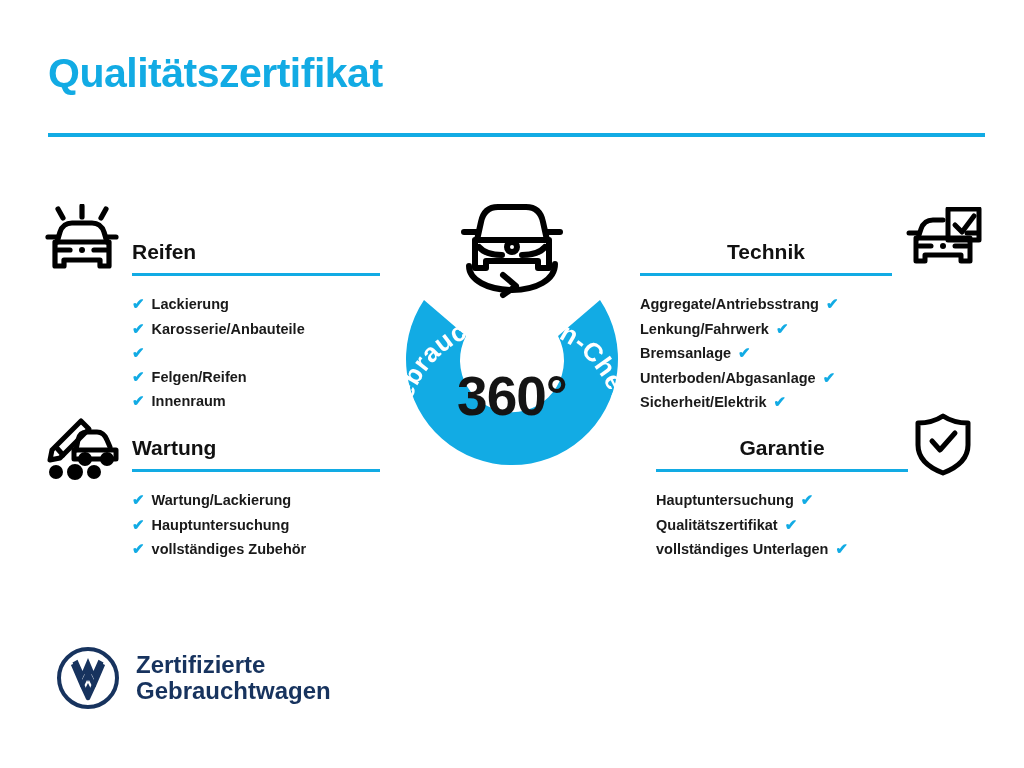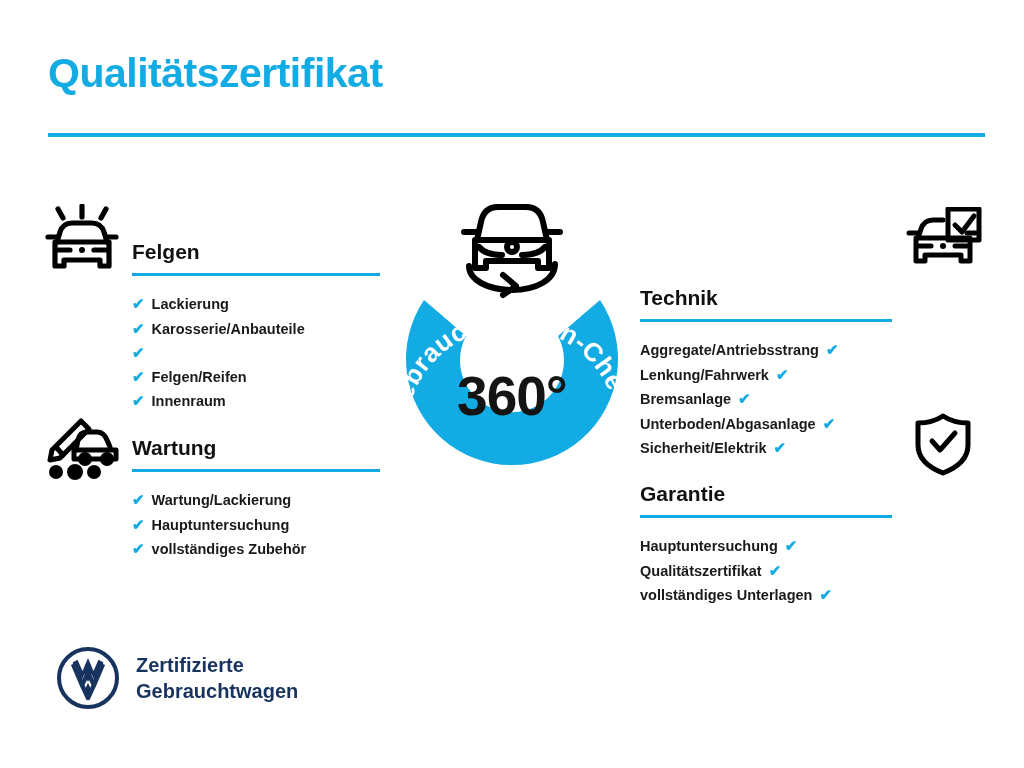--- a/index.html
+++ b/index.html
@@ -79,30 +79,30 @@
     font-size: 15px;
     font-weight: bold;
   }
 
   
   .side-left .section-head { text-align: left; }
   .side-left .item { justify-content: flex-start; }
   .side-left .check { margin-right: 7px; }
 
   
-  .side-right .section-head { text-align: left; margin-top: 46px; }
+  .side-right .section-head { text-align: center; }
   .side-right .section-underline { left: auto; right: 0; }
   .side-right .item { justify-content: flex-start; }
   .side-right .check { margin-left: 7px; }
 
   
   #section-optik    { left: 132px; top: 238px; width: 248px; }
   #section-wartung  { left: 132px; top: 434px; width: 248px; }
   #section-technik  { left: 640px; top: 238px; width: 252px; }
-  #section-garantie { left: 640px; top: 434px; width: 252px; }
+  #section-garantie { left: 656px; top: 434px; width: 252px; }
 
   
   .sec-icon {
     position: absolute;
     color: #000000;
   }
   #icon-optik    { left: 44px;  top: 204px; }
   #icon-wartung  { left: 44px;  top: 414px; }
   #icon-technik  { left: 906px; top: 207px; }
   #icon-garantie { left: 912px; top: 412px; }
@@ -143,21 +143,21 @@
     position: absolute;
     left: 56px;
     top: 646px;
     display: flex;
     align-items: center;
   }
   #vw-mark { width: 64px; height: 64px; }
   #footer-text {
     margin-left: 16px;
     color: #17335e;
-    font-size: 20px;
+    font-size: 24px;
     font-weight: bold;
     line-height: 26px;
     white-space: nowrap;
   }
 </style>
 </head>
 <body>
 
 <div id="page-title">Qualitätszertifikat</div>
 <div id="header-rule"></div>
@@ -207,21 +207,21 @@
 
 <div class="sec-icon" id="icon-garantie">
   <svg width="62" height="64" viewBox="0 0 62 64" fill="none" stroke="#000" stroke-width="5" stroke-linecap="round" stroke-linejoin="round">
     <path d="M31 4 C22 10 13 11 6 11 L6 33 C6 48 18 56 31 61 C44 56 56 48 56 33 L56 11 C49 11 40 10 31 4 Z"></path>
     <polyline points="20,29 28,38 43,21"></polyline>
   </svg>
 </div>
 
 <div class="section side-left" id="section-optik">
   <div class="section-head">
-    <div class="section-title">Felgen</div>
+    <div class="section-title">Reifen</div>
     <div class="section-underline" style="width:248px"></div>
   </div>
   <ul class="items">
     <li class="item">
       <span class="check">✔</span>
       <span>Lackierung</span>
     </li>
     <li class="item">
       <span class="check">✔</span>
       <span>Karosserie/Anbauteile</span>

